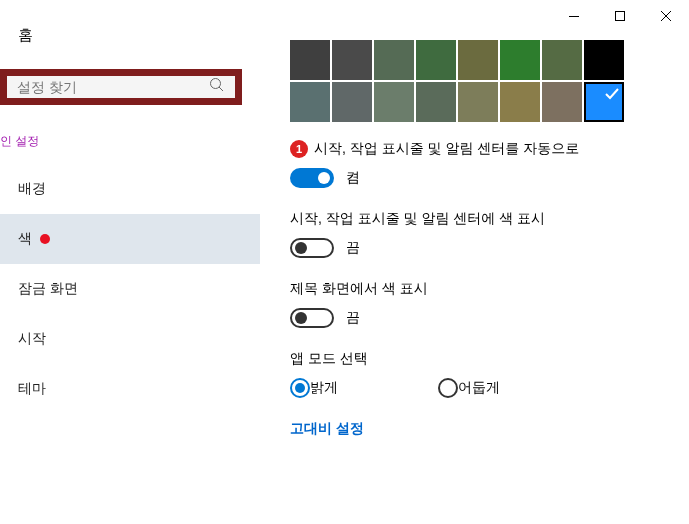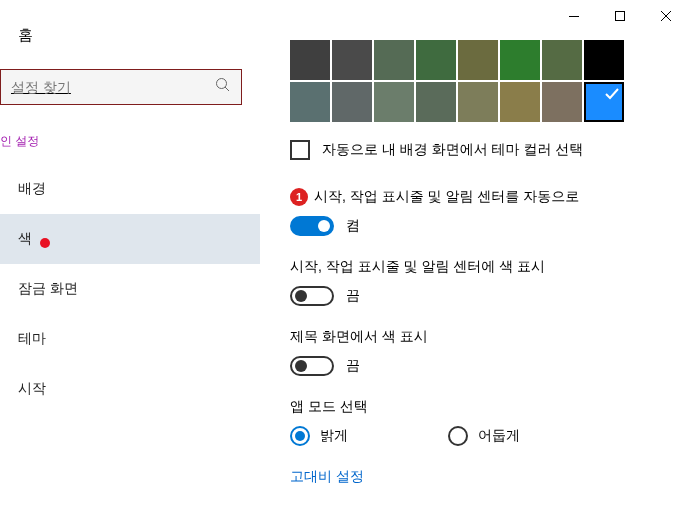--- a/index.html
+++ b/index.html
@@ -5,25 +5,25 @@
     * { margin: 0; padding: 0; box-sizing: border-box; font-family: "Segoe UI", "Malgun Gothic", sans-serif; }
     body { background: #fff; width: 689px; height: 524px; overflow: hidden; }
     
     .window { display: flex; width: 100%; height: 100%; position: relative; }
     
     .titlebar { position: absolute; top: 0; right: 0; display: flex; z-index: 10; }
     .titlebar-btn { width: 46px; height: 32px; display: flex; align-items: center; justify-content: center; cursor: pointer; }
     
     .sidebar { width: 260px; background: #fff; padding: 20px 0; }
     .home { padding: 6px 18px; font-size: 15px; }
-    .search-box { margin: 18px 0 20px 0; border: 1px solid #7f1d1d; background: #f5f5f5; height: 36px; display: flex; align-items: center; padding: 0 10px; width: 242px; text-decoration: underline; }
+    .search-box { margin: 18px 0 20px 0; border: 7px solid #7f1d1d; background: #f5f5f5; height: 36px; display: flex; align-items: center; padding: 0 10px; width: 242px; }
     .search-box input { border: none; background: transparent; outline: none; flex: 1; font-size: 14px; color: #666; }
     .search-icon { color: #666; }
     .subheader { padding: 8px 0 14px 0; font-size: 12px; color: #a21caf; }
-    .nav-item { padding: 16px 18px; font-size: 14px; color: #222; cursor: pointer; display: flex; align-items: flex-end; gap: 8px; }
+    .nav-item { padding: 16px 18px; font-size: 14px; color: #222; cursor: pointer; display: flex; align-items: center; gap: 8px; }
     .nav-item.active { background: #dfe6ed; }
     .dot-red { width: 10px; height: 10px; background: #e81123; border-radius: 50%; display: inline-block; }
     
     .main { flex: 1; padding: 40px 30px 20px 30px; background: #fff; }
     
     .swatches { display: grid; grid-template-columns: repeat(8, 40px); gap: 2px; margin-bottom: 18px; }
     .swatch { width: 40px; height: 40px; cursor: pointer; }
     .checkmark-svg { position: absolute; top: 2px; right: 2px; }
     
     .checkbox-row { display: flex; align-items: center; gap: 12px; margin-bottom: 28px; }
@@ -37,27 +37,27 @@
     .toggle-row { display: flex; align-items: center; gap: 12px; }
     .toggle { width: 44px; height: 20px; border-radius: 10px; position: relative; cursor: pointer; }
     .toggle.on { background: #0078d4; }
     .toggle.off { background: #fff; border: 2px solid #333; }
     .toggle-knob { width: 12px; height: 12px; background: #fff; border-radius: 50%; position: absolute; top: 4px; }
     .toggle.on .toggle-knob { right: 4px; background: #fff; }
     .toggle.off .toggle-knob { left: 3px; top: 2px; background: #333; }
     .toggle-state { font-size: 14px; }
     
     .radio-row { display: flex; gap: 100px; }
-    .radio-opt { display: flex; align-items: center; gap: 10px; cursor: pointer; }
+    .radio-opt { display: flex; align-items: center; cursor: pointer; }
     .radio { width: 20px; height: 20px; border: 2px solid #333; border-radius: 50%; display: flex; align-items: center; justify-content: center; }
     .radio.selected { border-color: #0078d4; }
     .radio.selected::after { content: ''; width: 10px; height: 10px; background: #0078d4; border-radius: 50%; }
     .radio-label { font-size: 14px; }
     
-    .link { color: #0066cc; font-size: 14px; cursor: pointer; }
+    .link { color: #0066cc; font-size: 14px; cursor: pointer; font-weight: bold; }
   </style>
 </head>
 <body>
 
 <div class="window">
   <div class="titlebar">
     <div class="titlebar-btn">
       <svg width="10" height="1">
           <rect width="10" height="1" fill="#000"></rect>
         </svg>
@@ -91,24 +91,24 @@
         <span>배경</span>
       </div>
     <div class="nav-item active">
         <span>색</span>
         <span class="dot-red"></span>
       </div>
     <div class="nav-item">
         <span>잠금 화면</span>
       </div>
     <div class="nav-item">
-        <span>테마</span>
+        <span>시작</span>
       </div>
     <div class="nav-item">
-        <span>시작</span>
+        <span>테마</span>
       </div>
   </div>
 
   <div class="main">
     <div class="swatches">
       <div class="swatch" style="background:#3f3f3f"></div>
       <div class="swatch" style="background:#4a4a4a"></div>
       <div class="swatch" style="background:#556b55"></div>
       <div class="swatch" style="background:#3f6b3f"></div>
       <div class="swatch" style="background:#6b6b3f"></div>
@@ -122,24 +122,20 @@
       <div class="swatch" style="background:#7d7d5a"></div>
       <div class="swatch" style="background:#8a7d4a"></div>
       <div class="swatch" style="background:#7d7060"></div>
       <div class="swatch swatch-row2" style="background:#1a8cff;border:2px solid #000;position:relative">
         <svg class="checkmark-svg" width="16" height="16" style="position:absolute;top:2px;right:2px">
             <polyline points="2,8 6,12 14,3" fill="none" stroke="#fff" stroke-width="2"></polyline>
           </svg>
       </div>
     </div>
 
-    <div class="checkbox-row">
-      <div class="checkbox"></div>
-      <span class="checkbox-label">자동으로 내 배경 화면에서 테마 컬러 선택</span>
-    </div>
 
     <div class="setting-group">
       <div class="setting-label">
         <span class="marker">1</span>
         <span>시작, 작업 표시줄 및 알림 센터를 자동으로</span>
       </div>
       <div class="toggle-row">
         <div class="toggle on">
             <div class="toggle-knob"></div>
           </div>

